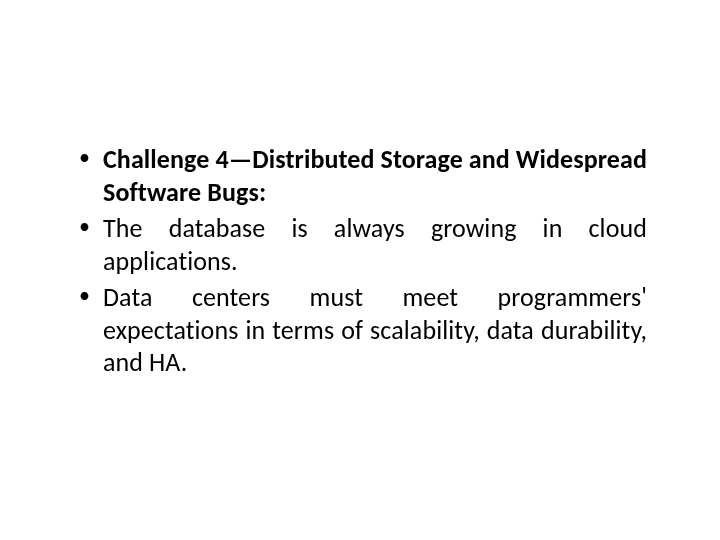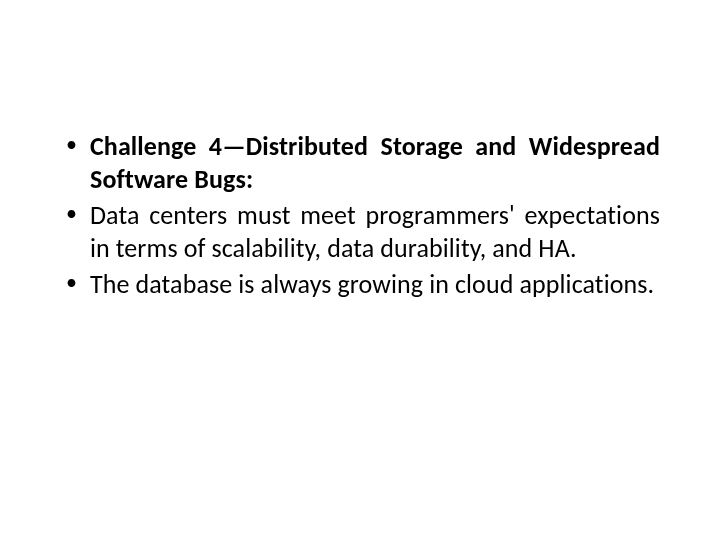--- a/index.html
+++ b/index.html
@@ -11,21 +11,21 @@
     font-family: Calibri, "Segoe UI", Arial, sans-serif;
     color: #000000;
   }
   .slide {
     box-sizing: border-box;
     width: 720px;
     height: 540px;
     padding: 130px 60px 0 60px;
   }
   ul.bullets {
-    margin: 0;
+    margin: 13px;
     padding: 0;
     list-style: none;
   }
   ul.bullets > li {
     position: relative;
     padding-left: 30px;
     font-size: 26px;
     line-height: 1.25;
     text-align: justify;
     text-justify: inter-word;
@@ -47,19 +47,19 @@
 </style>
 </head>
 <body>
 
 <div class="slide">
   <ul class="bullets">
     <li>
       <span class="bold">Challenge 4—Distributed Storage and Widespread Software Bugs:</span><span></span>
     </li>
     <li>
-      <span class="bold"></span><span>Data centers must meet programmers' expectations in terms of scalability, data durability, and HA.</span>
+      <span class="bold"></span><span>The database is always growing in cloud applications.</span>
     </li>
     <li>
-      <span class="bold"></span><span>The database is always growing in cloud applications.</span>
+      <span class="bold"></span><span>Data centers must meet programmers' expectations in terms of scalability, data durability, and HA.</span>
     </li>
   </ul>
 </div>
 
 </body></html>

